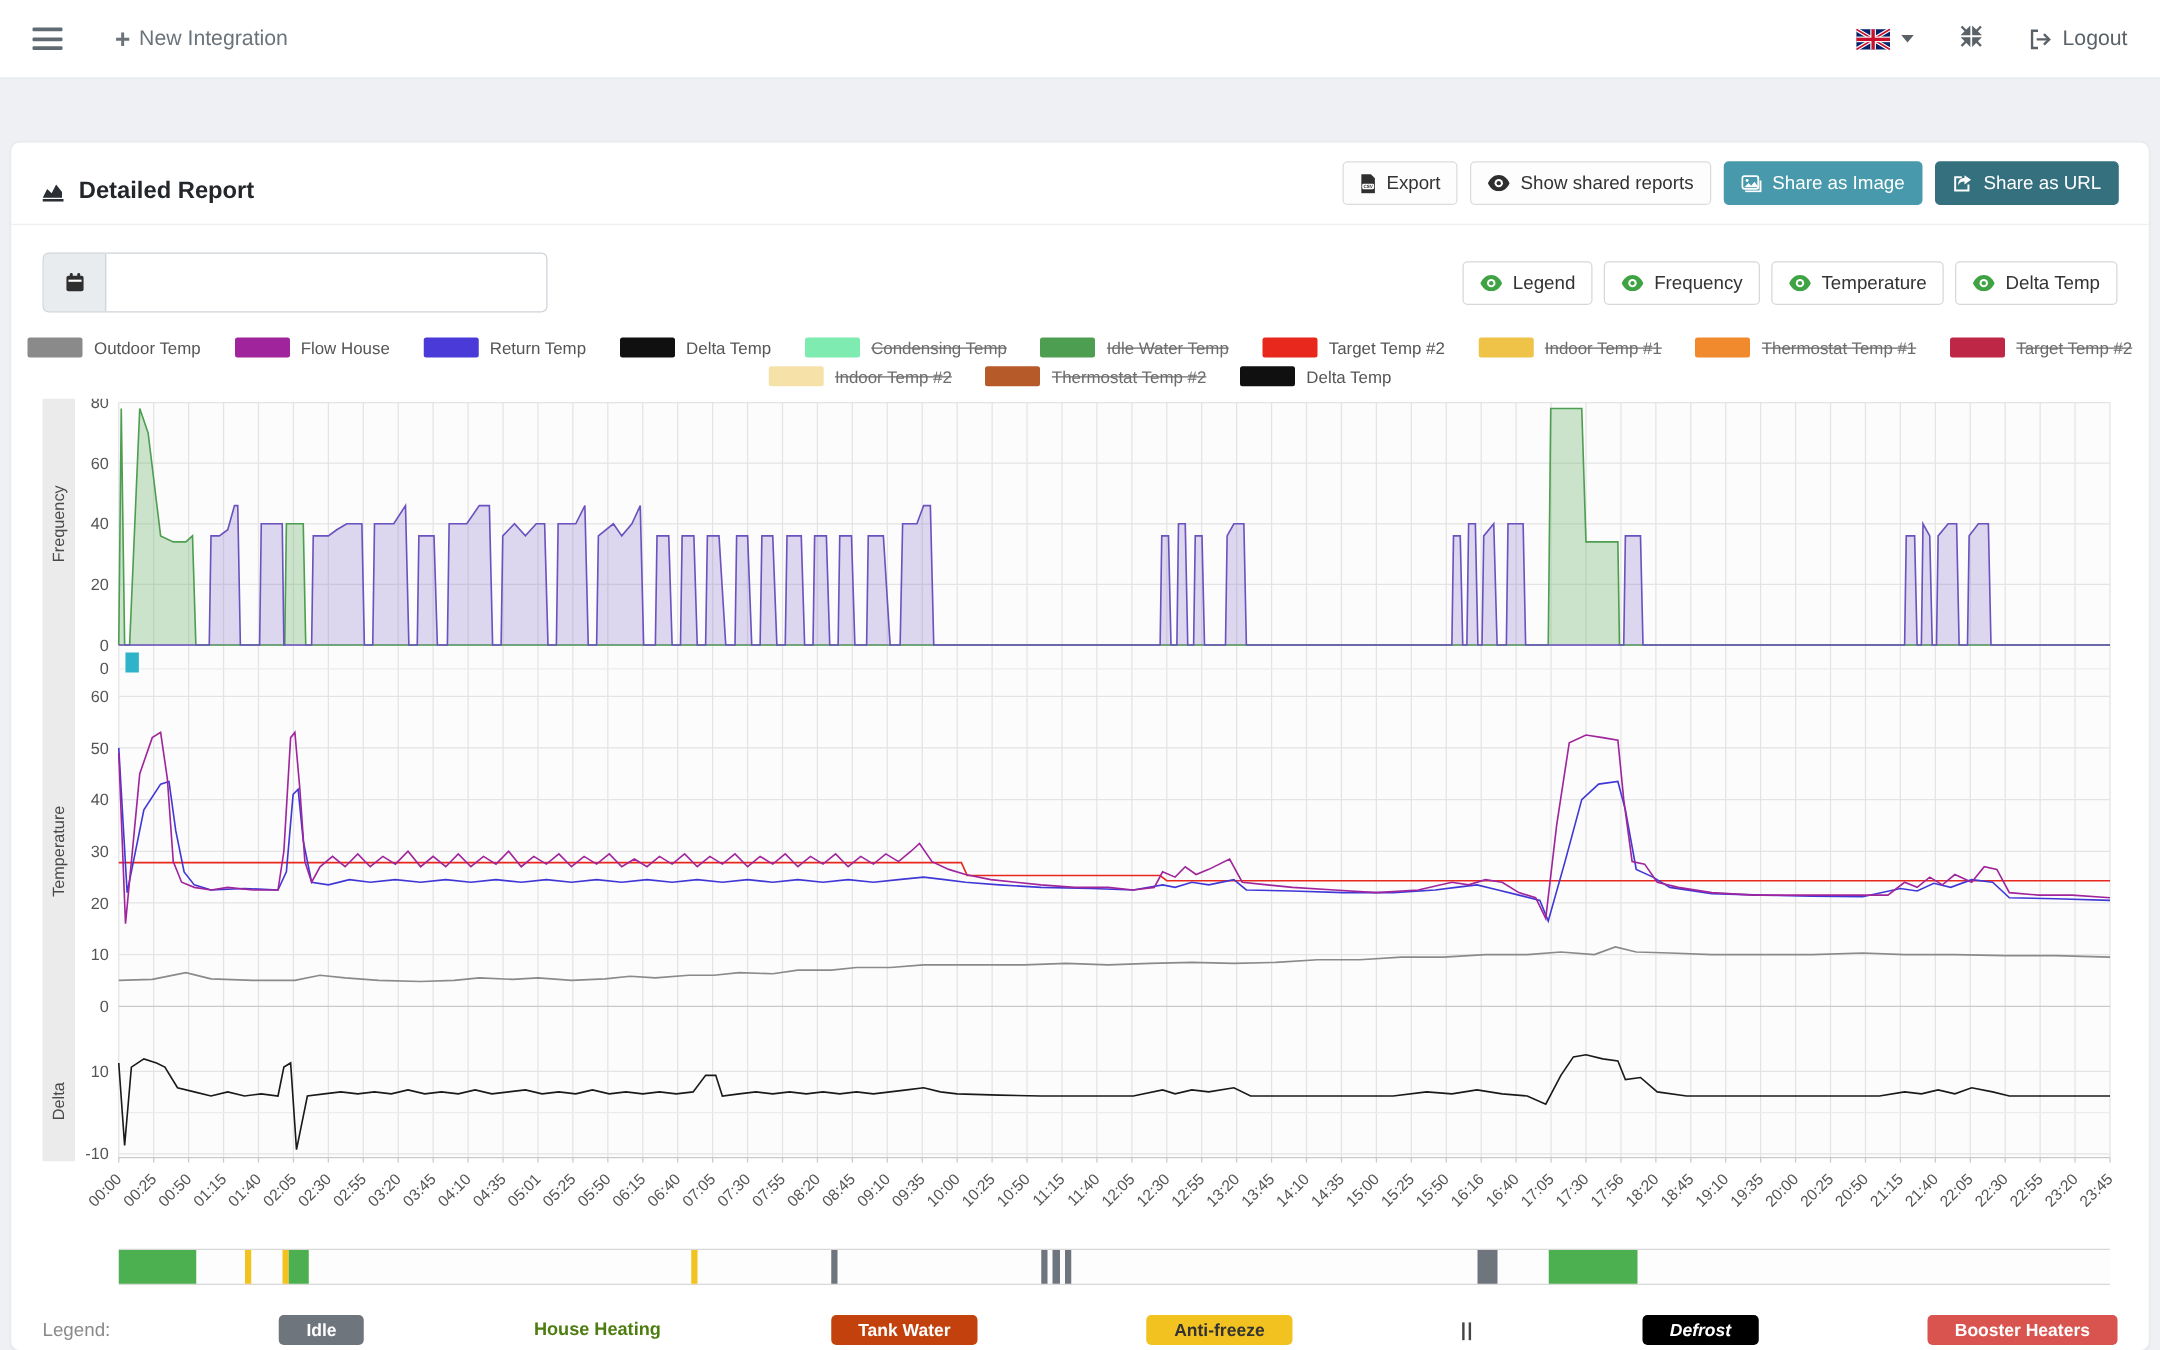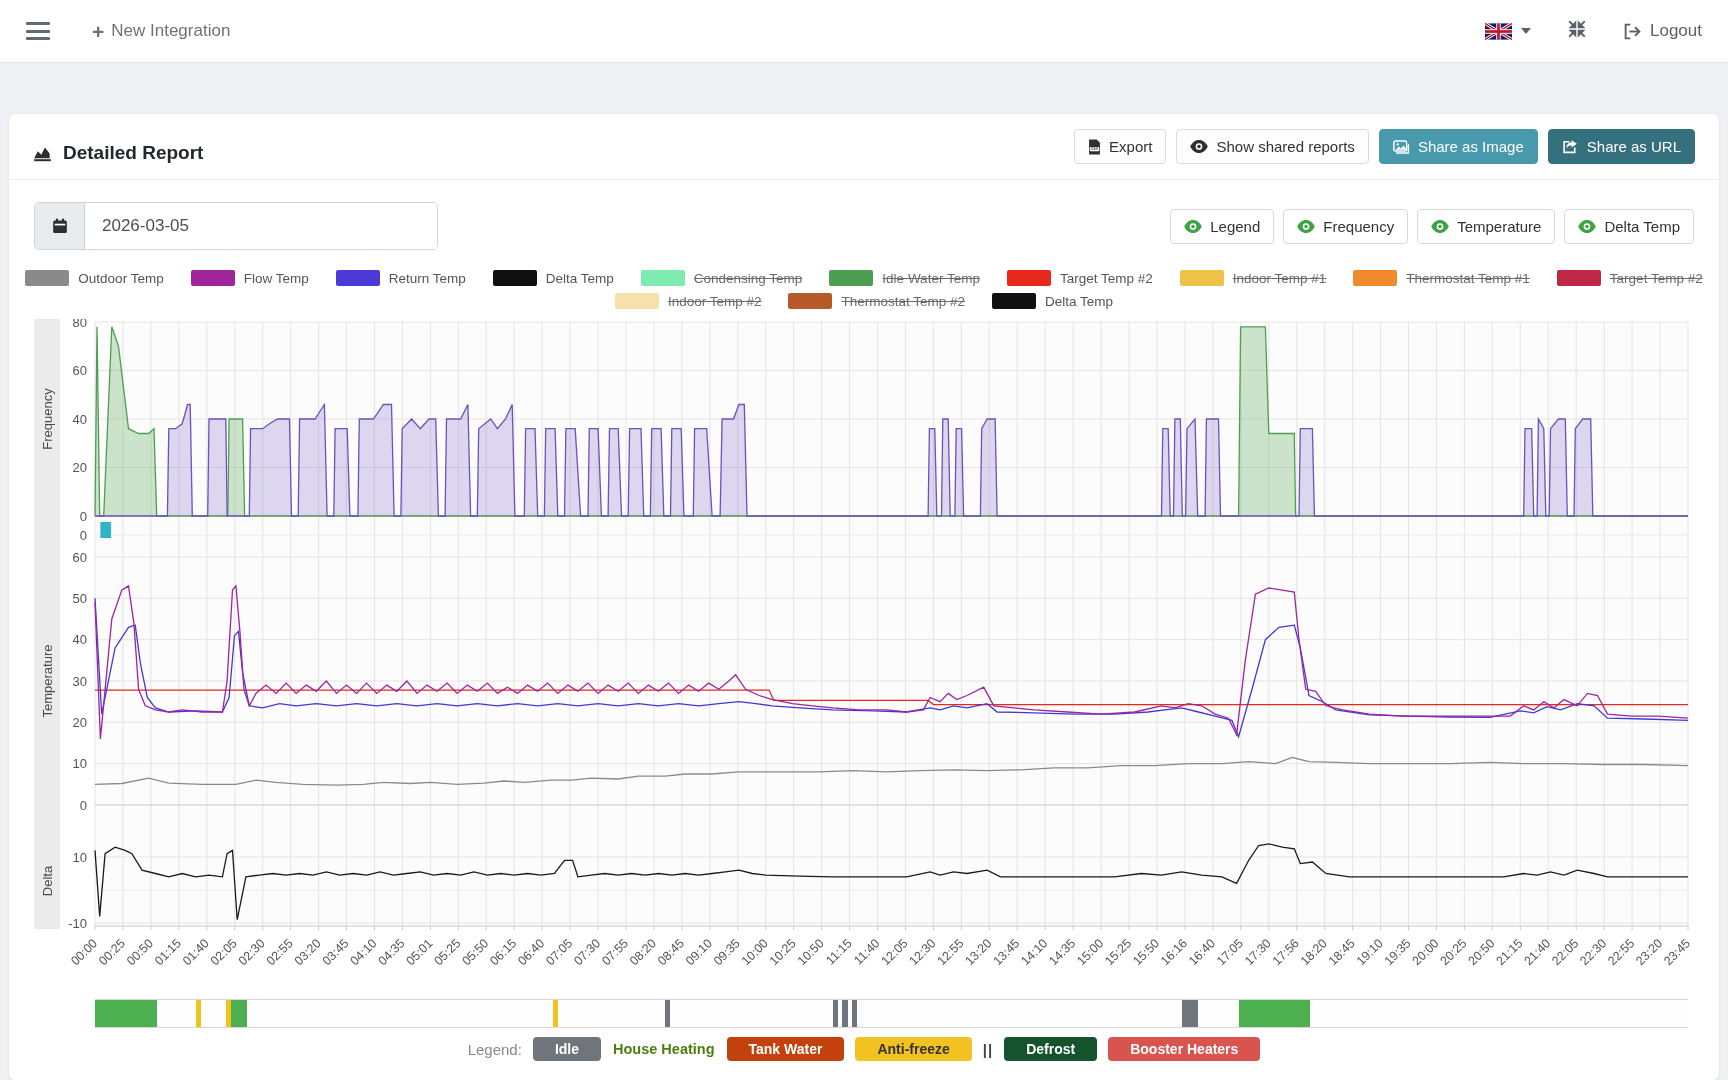--- a/index.html
+++ b/index.html
@@ -39,21 +39,21 @@
   .strike{text-decoration:line-through;color:#6c6c6c}
   
   .chart-wrap{position:relative;margin-top:10px;width:1662px;height:672px}
   #axis-strip{position:absolute;left:0;top:0;width:26px;height:610px;background:#EBEBEB}
   .axis-title{position:absolute;left:13px;transform:translate(-50%,-50%) rotate(-90deg);font-size:13px;color:#4a4a4a;white-space:nowrap}
   #chart-svg-holder{position:absolute;left:0;top:0}
   
   .status-strip{position:relative;margin:8px 0 0 61px;width:1593px;height:27px;background:#fdfdfd;border-top:1px solid #d8d8d8;border-bottom:1px solid #d8d8d8}
   .seg{position:absolute;top:0;bottom:0}
   
-  #bottom-legend{display:flex;align-items:center;justify-content:center;gap:11px;margin-top:9px;font-size:15px;color:#8a8a8a}
+  #bottom-legend{display:flex;align-items:center;justify-content:space-between;gap:11px;margin-top:24px;font-size:15px;color:#8a8a8a}
   .badge{font-size:14px;font-weight:700;padding:4px 22px;border-radius:4px}
   .badge-plain{font-size:14.5px;font-weight:700;color:#4d7c0f;padding:4px 1px}
   .badge-sep{color:#444;font-weight:700;letter-spacing:1px}
 </style>
 </head>
 <body>
 
 <nav class="navbar">
   <div class="hamburger">
       <span></span>
@@ -154,21 +154,20 @@
       <div class="controls-row">
         <div class="date-group">
           <div class="date-prepend">
             <svg width="16" height="16" viewBox="0 0 14 14">
                 <rect x="1" y="2.2" width="12" height="11" rx="1.4" fill="#2f2f2f"></rect>
                 <rect x="3.4" y="0.4" width="2" height="3.2" rx="0.9" fill="#2f2f2f"></rect>
                 <rect x="8.6" y="0.4" width="2" height="3.2" rx="0.9" fill="#2f2f2f"></rect>
                 <rect x="2.4" y="5" width="9.2" height="1.5" fill="#fff"></rect>
               </svg>
           </div>
-          <input class="date-input" value="2026-03-05" style="">
         </div>
         <div class="toggle-row" id="toggle-row">
             <button class="toggle-btn">
               <svg width="18" height="13" viewBox="0 0 16 12">
                 <path d="M8 0C4.5 0 1.6 2.4 0 6c1.6 3.6 4.5 6 8 6s6.4-2.4 8-6C14.4 2.4 11.5 0 8 0z" fill="#3FA344"></path>
                 <circle cx="8" cy="6" r="3.1" fill="#fff"></circle>
                 <circle cx="8" cy="6" r="1.6" fill="#3FA344"></circle>
               </svg>
               <span>Legend</span>
             </button>
@@ -200,21 +199,21 @@
       </div>
 
       <div id="series-legend">
           <div class="legend-row">
             <div class="legend-item">
               <span class="swatch" style="background:#8A8A8A"></span>
               <span class="">Outdoor Temp</span>
             </div>
             <div class="legend-item">
               <span class="swatch" style="background:#A0249C"></span>
-              <span class="">Flow Temp</span>
+              <span class="">Flow House</span>
             </div>
             <div class="legend-item">
               <span class="swatch" style="background:#4A3BD9"></span>
               <span class="">Return Temp</span>
             </div>
             <div class="legend-item">
               <span class="swatch" style="background:#101010"></span>
               <span class="">Delta Temp</span>
             </div>
             <div class="legend-item">
@@ -499,18 +498,18 @@
           <div class="seg" style="left: 71.7895%; width: 4.50526%; background: rgb(76, 175, 80);"></div>
         </div>
 
       <div id="bottom-legend">
         <span>Legend:</span>
       <span class="badge" style="background: rgb(110, 117, 124); color: rgb(255, 255, 255);">Idle</span>
           <span class="badge-plain">House Heating</span>
           <span class="badge" style="background: #c2410c; color: rgb(255, 255, 255);">Tank Water</span>
           <span class="badge" style="background: rgb(242, 195, 32); color: rgb(51, 51, 51);">Anti-freeze</span>
           <span class="badge-sep">||</span>
-          <span class="badge" style="background: #14532d; color: rgb(255, 255, 255);">Defrost</span>
+          <span class="badge" style="background: #000000; color: rgb(255, 255, 255); font-style: italic;">Defrost</span>
           <span class="badge" style="background: rgb(217, 83, 79); color: rgb(255, 255, 255);">Booster Heaters</span>
         </div>
     </div>
   </div>
 </div>
 
 </body></html>

